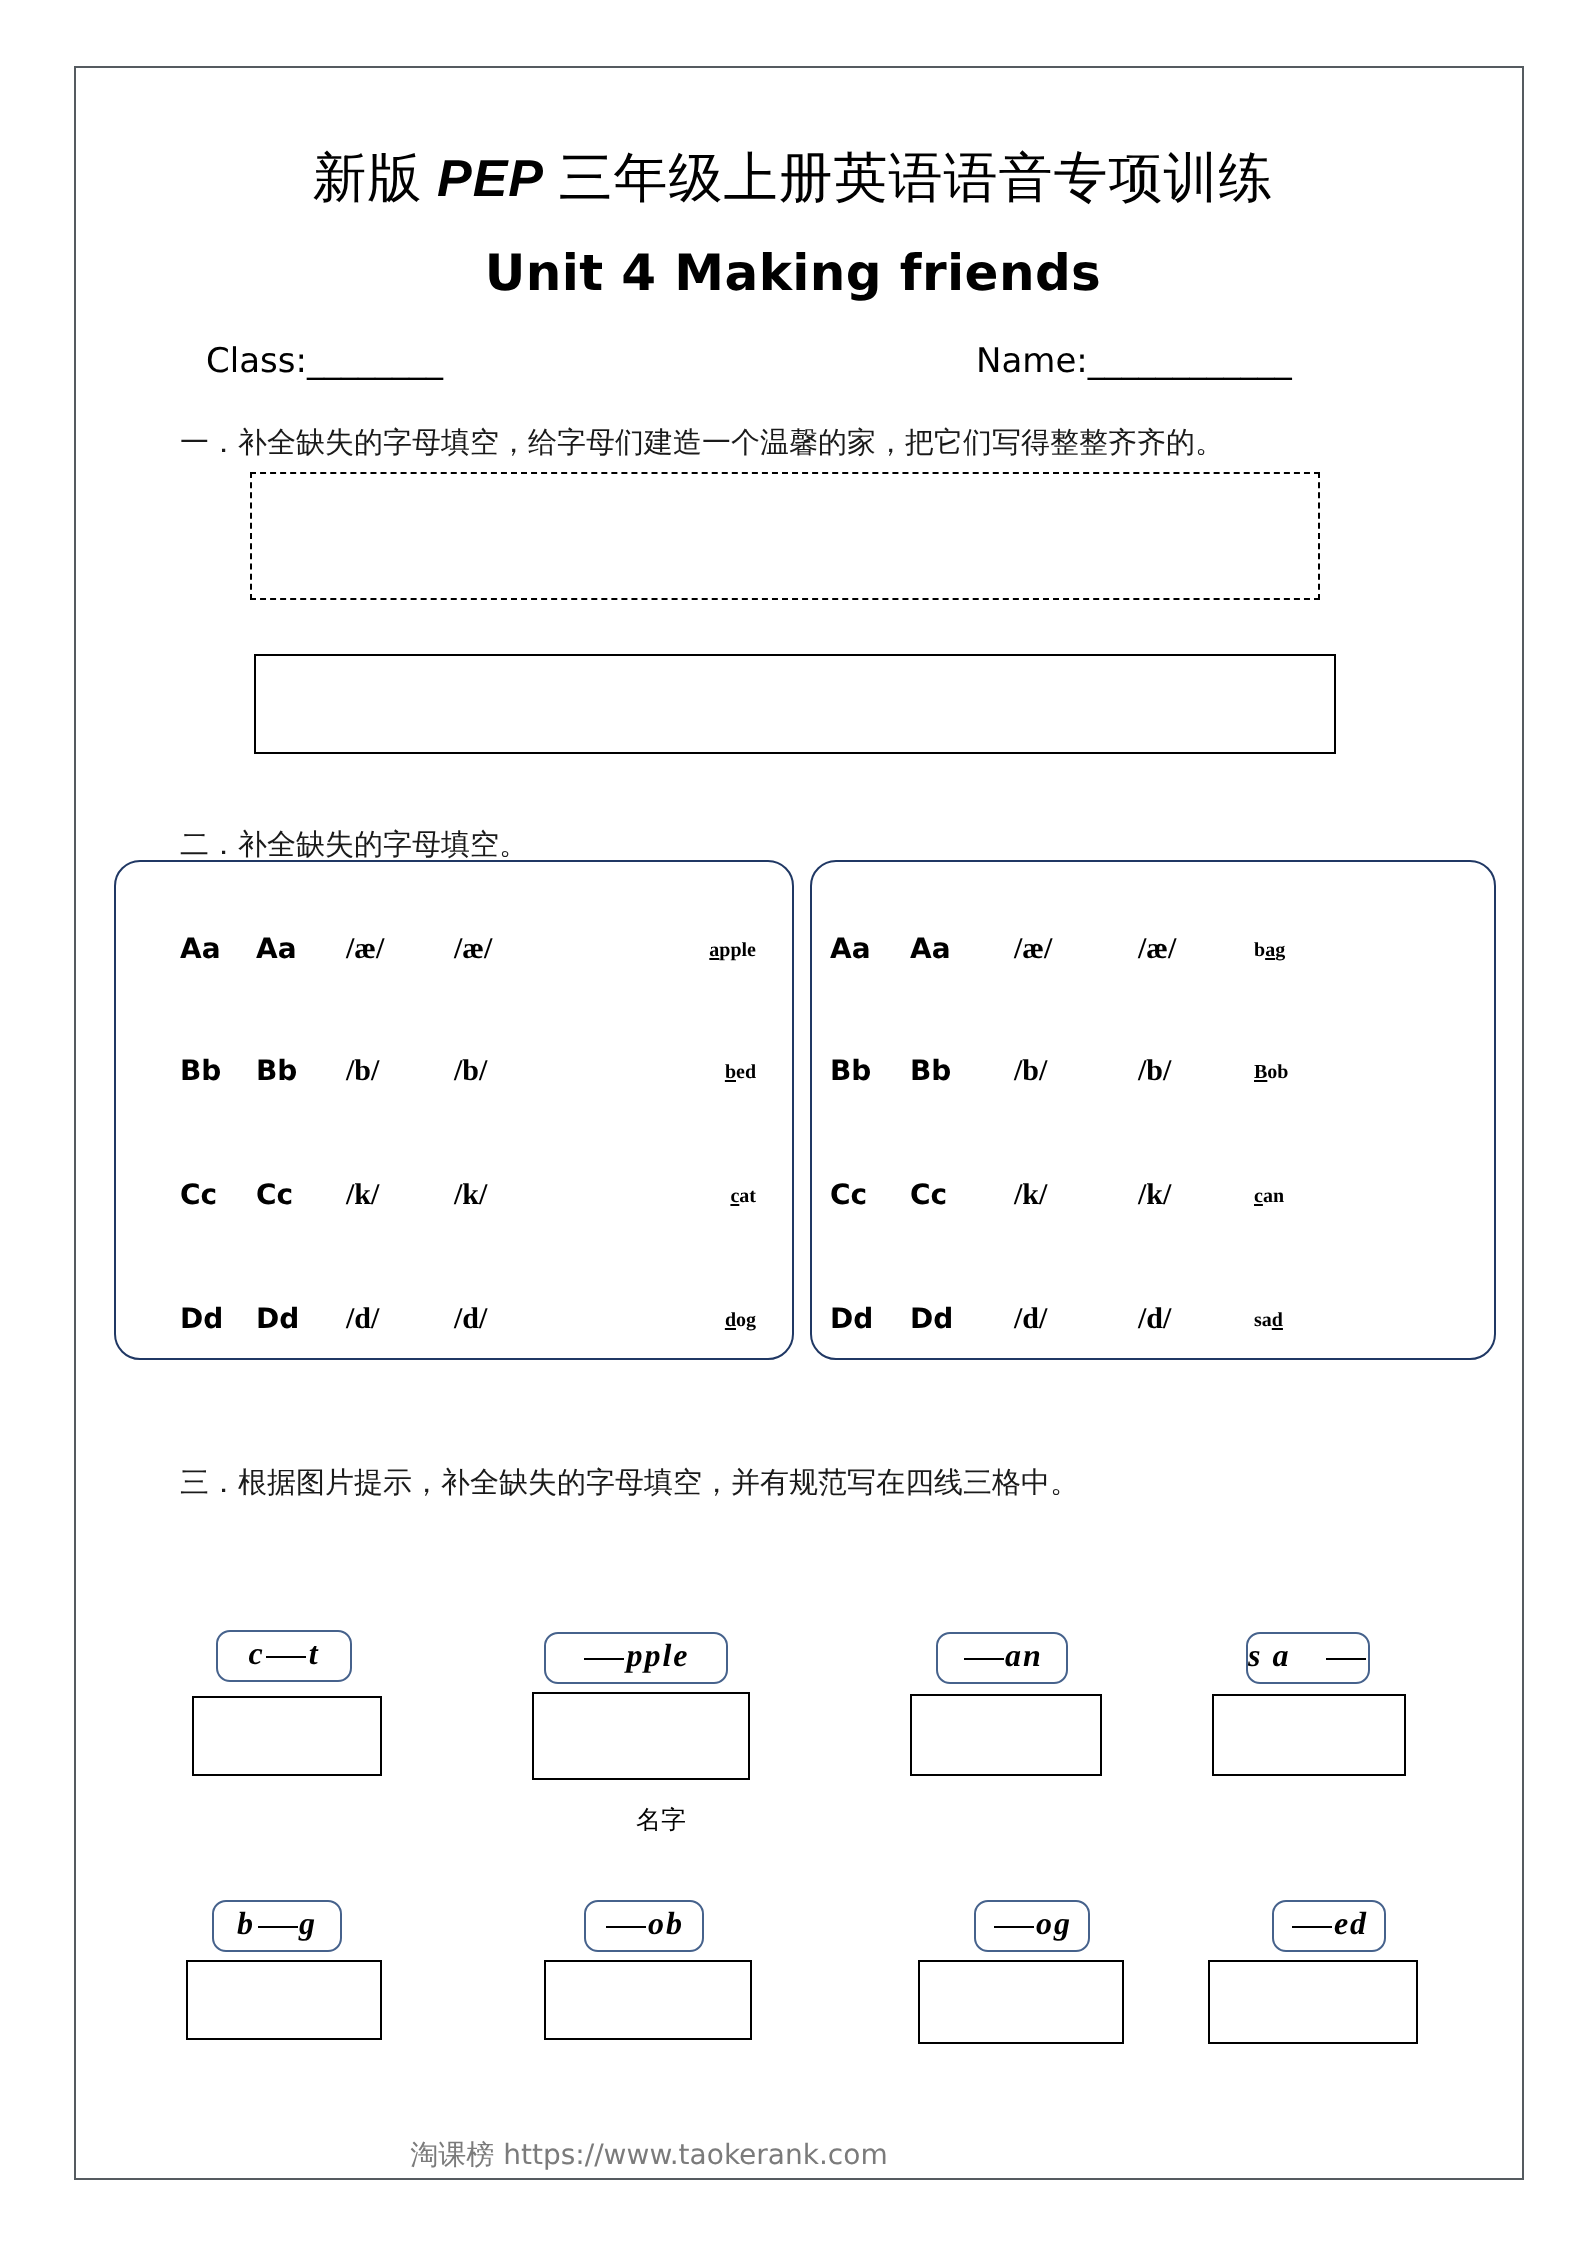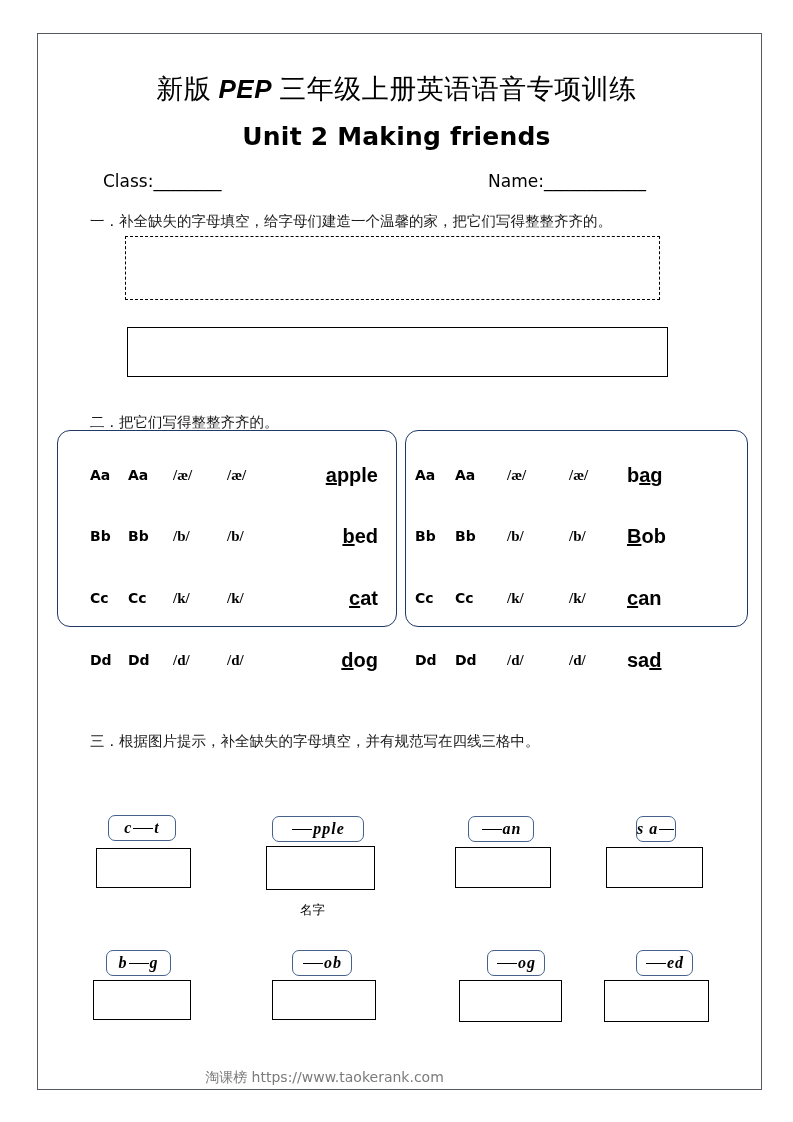--- a/index.html
+++ b/index.html
@@ -90,21 +90,21 @@
     left: 127px; top: 327px;
     width: 541px; height: 50px;
     border: 1.6px solid #000000;
     box-sizing: border-box;
   }
 
   
   .phonics-panel {
     position: absolute;
     top: 430px;
-    height: 197px;
+    height: 250px;
     border: 1.6px solid #203864;
     border-radius: 13px;
     box-sizing: border-box;
   }
   #phonics-panel-left  { left: 57px;  width: 340px; }
   #phonics-panel-right { left: 405px; width: 343px; }
 
   .phonics-row {
     position: absolute;
     left: 0; right: 0;
@@ -127,23 +127,23 @@
     font-family: "DejaVu Sans", sans-serif;
     font-weight: bold;
     font-size: 14px;
   }
   .ph-sound {
     font-family: "Liberation Serif", serif;
     font-weight: bold;
     font-size: 15px;
   }
   .ph-word {
-    font-family: Liberation Sans, sans-serif;
-    font-weight: bold;
-    font-size: 20px;
+    font-family: Liberation Serif, serif;
+    font-weight: bold;
+    font-size: 10px;
     white-space: nowrap;
   }
   .ph-word u { text-decoration: underline; }
 
   
   #phonics-panel-left .c1 { width: 38px; }
   #phonics-panel-left .c2 { width: 45px; }
   #phonics-panel-left .c3 { width: 54px; }
   #phonics-panel-left .c4 { flex: 1; }
   #phonics-panel-left .c5 { text-align: right; }
@@ -205,30 +205,30 @@
     color: #7b7b7b;
     white-space: nowrap;
   }
 </style>
 </head>
 <body>
 
 <div id="page-frame"></div>
 
 <div id="title-cn"><span>新版 </span><span class="pep">PEP</span><span> 三年级上册英语语音专项训练</span></div>
-<div id="title-en">Unit 2 Making friends</div>
+<div id="title-en">Unit 4 Making friends</div>
 
 <div class="field-label" id="field-class">Class:________</div>
 <div class="field-label" id="field-name">Name:____________</div>
 
 <div class="section-heading" id="sec1-heading">一．补全缺失的字母填空，给字母们建造一个温馨的家，把它们写得整整齐齐的。</div>
 <div id="dashed-box"></div>
 <div id="solid-box"></div>
 
-<div class="section-heading" id="sec2-heading">二．把它们写得整整齐齐的。</div>
+<div class="section-heading" id="sec2-heading">二．补全缺失的字母填空。</div>
 
 <div class="phonics-panel" id="phonics-panel-left">
     <div class="phonics-row r0">
       <span class="ph-letter c1">Aa</span>
       <span class="ph-letter c2">Aa</span>
       <span class="ph-sound c3">/æ/</span>
       <span class="ph-sound c4">/æ/</span>
       <span class="ph-word c5"><u>a</u>pple</span>
     </div>
     <div class="phonics-row r1">
@@ -290,28 +290,28 @@
     <div class="word-chip" style="left: 108px; top: 815px; width: 68px;">
       <span>c</span>
       <span class="gap"></span>
       <span>t</span>
     </div>
     <div class="write-box" style="left: 266px; top: 846px; width: 109px; height: 44px;"></div>
     <div class="word-chip" style="left: 272px; top: 816px; width: 92px;">
       <span class="gap"></span>
       <span>pple</span>
     </div>
-    <div class="item-caption" style="left: 258px; top: 902px; width: 109px;">名字</div>
+    <div class="item-caption" style="left: 276px; top: 902px; width: 109px;">名字</div>
     <div class="write-box" style="left: 455px; top: 847px; width: 96px; height: 41px;"></div>
     <div class="word-chip" style="left: 468px; top: 816px; width: 66px;">
       <span class="gap"></span>
       <span>an</span>
     </div>
     <div class="write-box" style="left: 606px; top: 847px; width: 97px; height: 41px;"></div>
-    <div class="word-chip" style="left: 636px; top: 816px; width: 40px; justify-content: space-between;">
+    <div class="word-chip" style="left: 623px; top: 816px; width: 62px; justify-content: space-between;">
       <span>s a</span>
       <span class="gap"></span>
     </div>
     <div class="write-box" style="left: 93px; top: 980px; width: 98px; height: 40px;"></div>
     <div class="word-chip" style="left: 106px; top: 950px; width: 65px;">
       <span>b</span>
       <span class="gap"></span>
       <span>g</span>
     </div>
     <div class="write-box" style="left: 272px; top: 980px; width: 104px; height: 40px;"></div>

